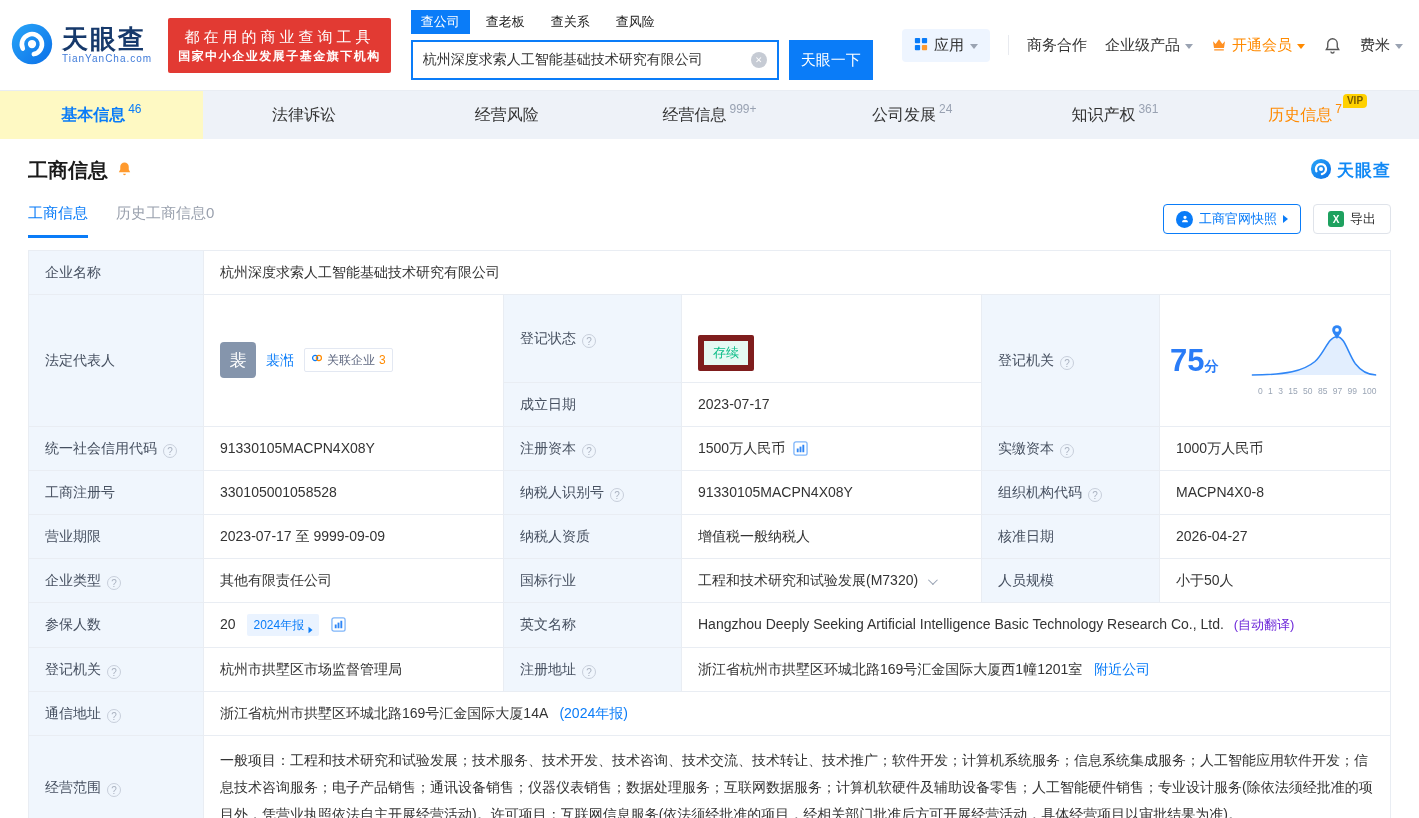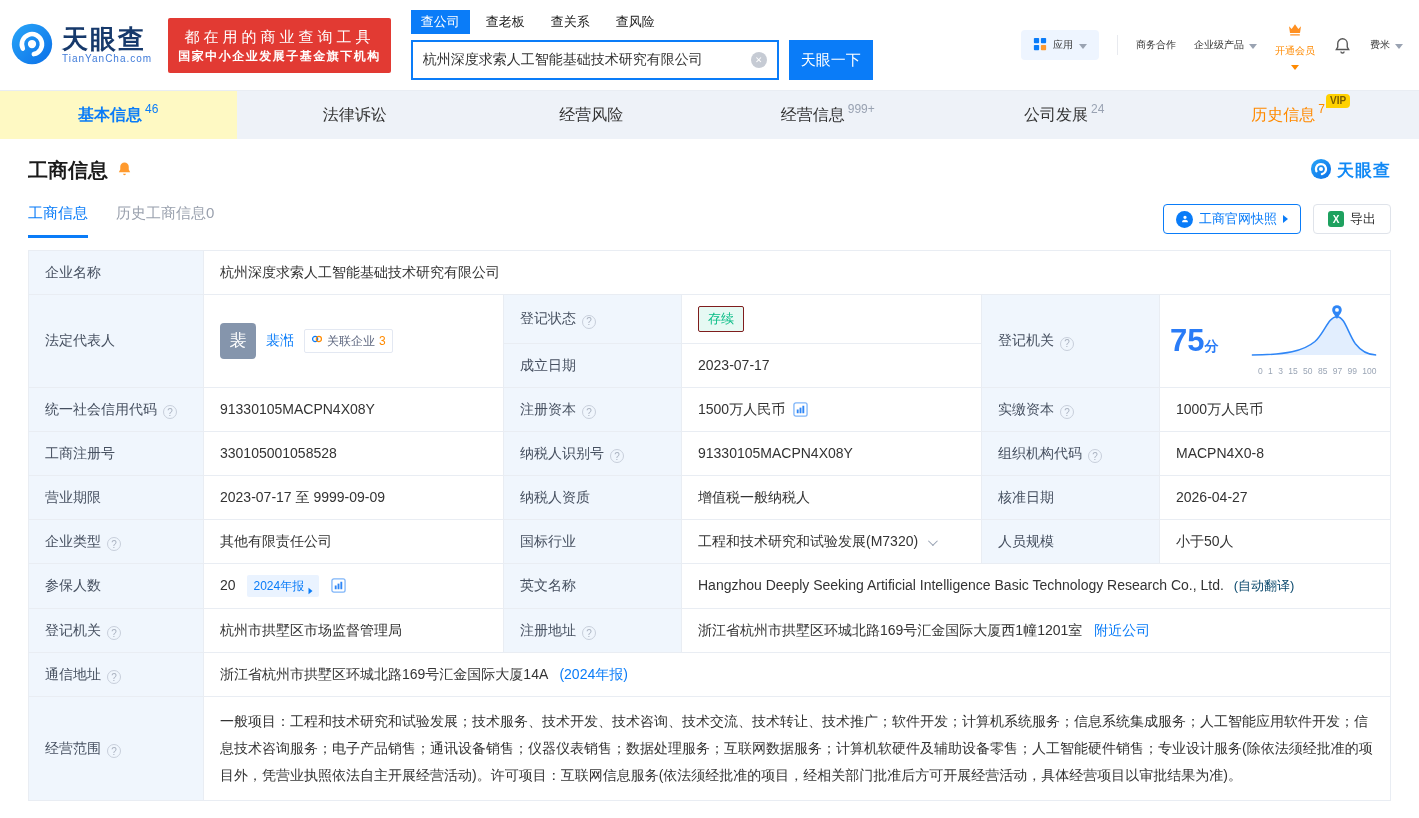--- a/index.html
+++ b/index.html
@@ -20,25 +20,25 @@
   .search-block { margin-left: 4px; }
   .search-tabs { display: flex; gap: 6px; margin-bottom: 6px; font-size: 13px; }
   .stab { padding: 3px 10px; cursor: pointer; color: #222; }
   .stab.active { background: #0a7cf8; color: #fff; }
   .search-row { display: flex; align-items: center; }
   .search-box { width: 368px; height: 40px; border: 2px solid #0a7cf8; display: flex; align-items: center; padding: 0 10px; background: #fff; }
   .search-box input { border: none; outline: none; flex: 1; font-size: 14px; color: #333; font-family: inherit; }
   .clear-ic { width: 16px; height: 16px; border-radius: 50%; background: #c6cbd4; color: #fff; font-size: 11px; display: flex; align-items: center; justify-content: center; cursor: pointer; }
   .clear-ic::before { content: "✕"; transform: scale(.8); }
   .search-btn { margin-left: 10px; width: 84px; height: 40px; background: #0a7cf8; color: #fff; border: none; font-size: 15px; cursor: pointer; font-family: inherit; }
-  .top-right { margin-left: auto; display: flex; align-items: center; gap: 18px; font-size: 10px; white-space: nowrap; }
+  .top-right { margin-left: auto; display: flex; align-items: center; gap: 18px; font-size: 15px; white-space: nowrap; }
   .apps-pill { display: flex; align-items: center; gap: 6px; background: #eef5ff; border-radius: 4px; padding: 7px 12px; cursor: pointer; color: #333; }
   .vdiv { width: 1px; height: 20px; background: #e8eaef; }
   .menu-item { display: flex; align-items: center; gap: 5px; cursor: pointer; color: #333; }
-  .menu-item.vip { color: #ff8a00; flex-direction: column; }
+  .menu-item.vip { color: #ff8a00; }
   .caret { width: 0; height: 0; border-left: 4px solid transparent; border-right: 4px solid transparent; border-top: 5px solid #9aa3b2; margin-top: 2px; }
   .menu-item.vip .caret { border-top-color: #ff8a00; }
   .bell-btn { display: flex; cursor: pointer; }
   
   .navbar { display: flex; height: 49px; background: #eef2f8; border-top: 1px solid #e9edf3; }
   .ntab { flex: 1; display: flex; align-items: center; justify-content: center; font-size: 16px; color: #333; cursor: pointer; position: relative; }
   .ntab .cnt { font-size: 12px; color: #99a2b2; margin-left: 3px; transform: translateY(-6px); display: inline-block; }
   .ntab.active { background: #fef9c3; color: #0a7cf8; font-weight: bold; }
   .ntab.active .cnt { color: #0a7cf8; font-weight: normal; }
   .ntab.history { color: #ff8a00; }
@@ -64,32 +64,32 @@
   .info-table th, .info-table td { border: 1px solid #e9edf3; padding: 11px 16px; text-align: left; vertical-align: middle; font-weight: normal; line-height: 1.5; }
   .info-table th { background: #f0f6fd; color: #465060; }
   .info-table td { color: #333; background: #fff; }
   .qmark { display: inline-flex; width: 14px; height: 14px; border: 1px solid #c8cfdb; border-radius: 50%; color: #aab2c0; font-size: 10px; align-items: center; justify-content: center; margin-left: 6px; vertical-align: -2px; cursor: pointer; }
   .qmark::before { content: "?"; }
   a.lnk { color: #0a7cf8; text-decoration: none; cursor: pointer; }
   .rep-cell { display: flex; align-items: center; gap: 10px; }
   .avatar { width: 36px; height: 36px; border-radius: 4px; background: #8595ac; color: #fff; font-size: 17px; display: flex; align-items: center; justify-content: center; flex: none; }
   .rel-badge { display: inline-flex; align-items: center; gap: 4px; border: 1px solid #e3e8f2; border-radius: 2px; padding: 2px 6px; font-size: 12px; color: #5f6880; cursor: pointer; background: #fff; }
   .rel-badge .cnt { color: #ff8a00; }
-  .status-badge { display: inline-block; padding: 2px 9px; font-size: 13px; color: #0bbd87; background: #e6f9f3; border: 1px solid #7f1d1d; border-radius: 2px; }
+  .status-badge { display: inline-block; padding: 2px 9px; font-size: 13px; color: #0bbd87; background: #e6f9f3; border: 6px solid #7f1d1d; border-radius: 2px; margin-top: 29px; }
   .score-cell { padding: 6px 10px !important; }
   .score-wrap { display: flex; align-items: center; }
   .score-num { color: #2a7cf7; font-size: 31px; font-weight: bold; line-height: 1; white-space: nowrap; }
   .score-unit { font-size: 14px; font-weight: bold; }
   .score-chart { margin-left: auto; width: 132px; }
   .score-axis { font-size: 8.5px; color: #9aa5b5; word-spacing: 3px; text-align: justify; display: block; padding: 0 2px; white-space: nowrap; margin-left: 8px; }
   .trend-ic { display: inline-flex; margin-left: 8px; vertical-align: -3px; cursor: pointer; }
   .mini-badge { display: inline-flex; align-items: flex-end; gap: 4px; color: #0a7cf8; background: #eaf3ff; font-size: 12px; padding: 2px 6px; border-radius: 2px; margin-left: 8px; cursor: pointer; }
   .mini-badge .rarrow { border-left-color: #0a7cf8; transform: scale(.8); }
   .chev { display: inline-block; width: 7px; height: 7px; border-right: 1.5px solid #98a2b3; border-bottom: 1.5px solid #98a2b3; transform: rotate(45deg) translateY(-2px); margin-left: 10px; cursor: pointer; }
-  .note { color: #0c4a6e; margin-left: 6px; font-size: 13px; }
+  .note { color: #6d28d9; margin-left: 6px; font-size: 13px; }
   .ml8 { margin-left: 8px; }
 </style>
 </head>
 <body>
 
 <header class="topbar">
   <div class="logo">
     <span>
       <svg viewBox="0 0 48 48" width="44" height="44">
         <defs>
@@ -182,20 +182,24 @@
   <div class="ntab">
     <span>经营风险</span>
   </div>
   <div class="ntab">
     <span>经营信息</span>
     <span class="cnt">999+</span>
   </div>
   <div class="ntab">
     <span>公司发展</span>
     <span class="cnt">24</span>
+  </div>
+  <div class="ntab">
+    <span>知识产权</span>
+    <span class="cnt">361</span>
   </div>
   <div class="ntab history">
     <span>历史信息</span>
     <span class="cnt">7</span>
     <span class="viptag">VIP</span>
   </div>
 </nav>
 
 <div class="section-head">
   <span class="section-title">工商信息</span>

